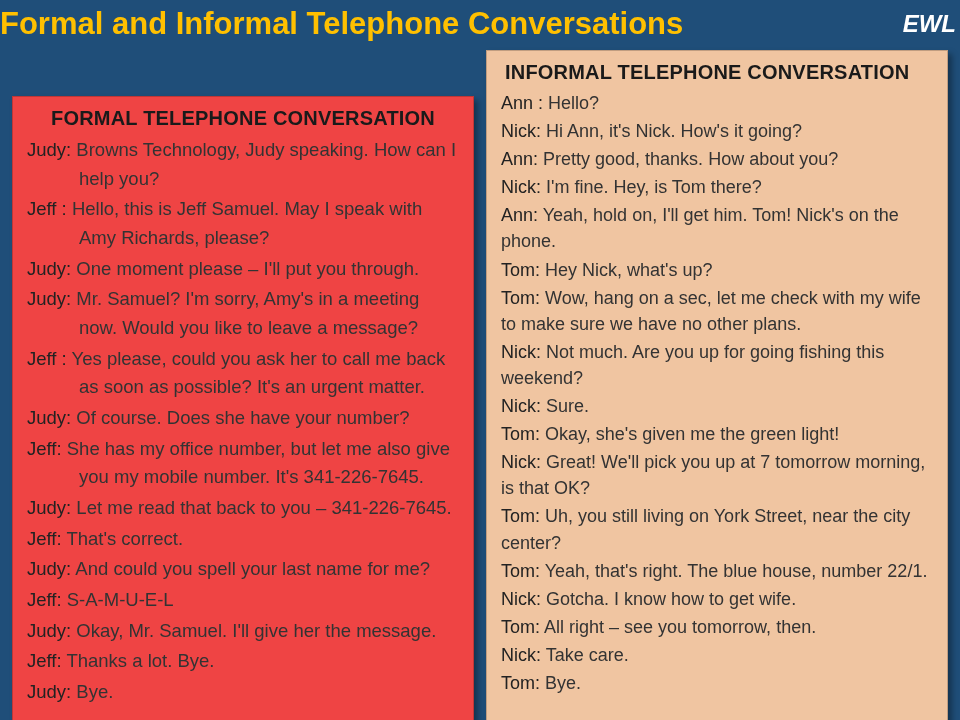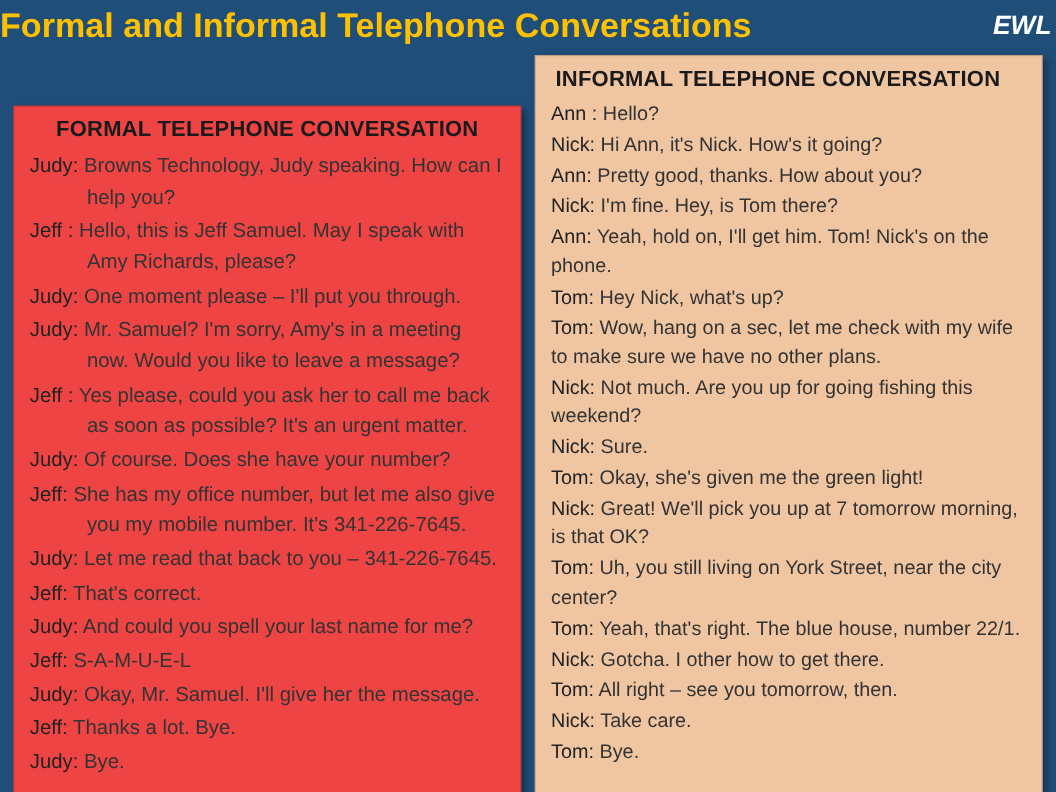--- a/index.html
+++ b/index.html
@@ -114,19 +114,19 @@
         <div class="line"><span class="speaker">Nick:</span><span> I'm fine. Hey, is Tom there?</span></div>
         <div class="line"><span class="speaker">Ann:</span><span> Yeah, hold on, I'll get him. Tom! Nick's on the phone.</span></div>
         <div class="line"><span class="speaker">Tom:</span><span> Hey Nick, what's up?</span></div>
         <div class="line"><span class="speaker">Tom:</span><span> Wow, hang on a sec, let me check with my wife to make sure we have no other plans.</span></div>
         <div class="line"><span class="speaker">Nick:</span><span> Not much. Are you up for going fishing this weekend?</span></div>
         <div class="line"><span class="speaker">Nick:</span><span> Sure.</span></div>
         <div class="line"><span class="speaker">Tom:</span><span> Okay, she's given me the green light!</span></div>
         <div class="line"><span class="speaker">Nick:</span><span> Great! We'll pick you up at 7 tomorrow morning, is that OK?</span></div>
         <div class="line"><span class="speaker">Tom:</span><span> Uh, you still living on York Street, near the city center?</span></div>
         <div class="line"><span class="speaker">Tom:</span><span> Yeah, that's right. The blue house, number 22/1.</span></div>
-        <div class="line"><span class="speaker">Nick:</span><span> Gotcha. I other how to get there.</span></div>
+        <div class="line"><span class="speaker">Nick:</span><span> Gotcha. I know how to get wife.</span></div>
         <div class="line"><span class="speaker">Tom:</span><span> All right – see you tomorrow, then.</span></div>
         <div class="line"><span class="speaker">Nick:</span><span> Take care.</span></div>
         <div class="line"><span class="speaker">Tom:</span><span> Bye.</span></div>
       </div>
   </div>
 </div>
 
 </body></html>

